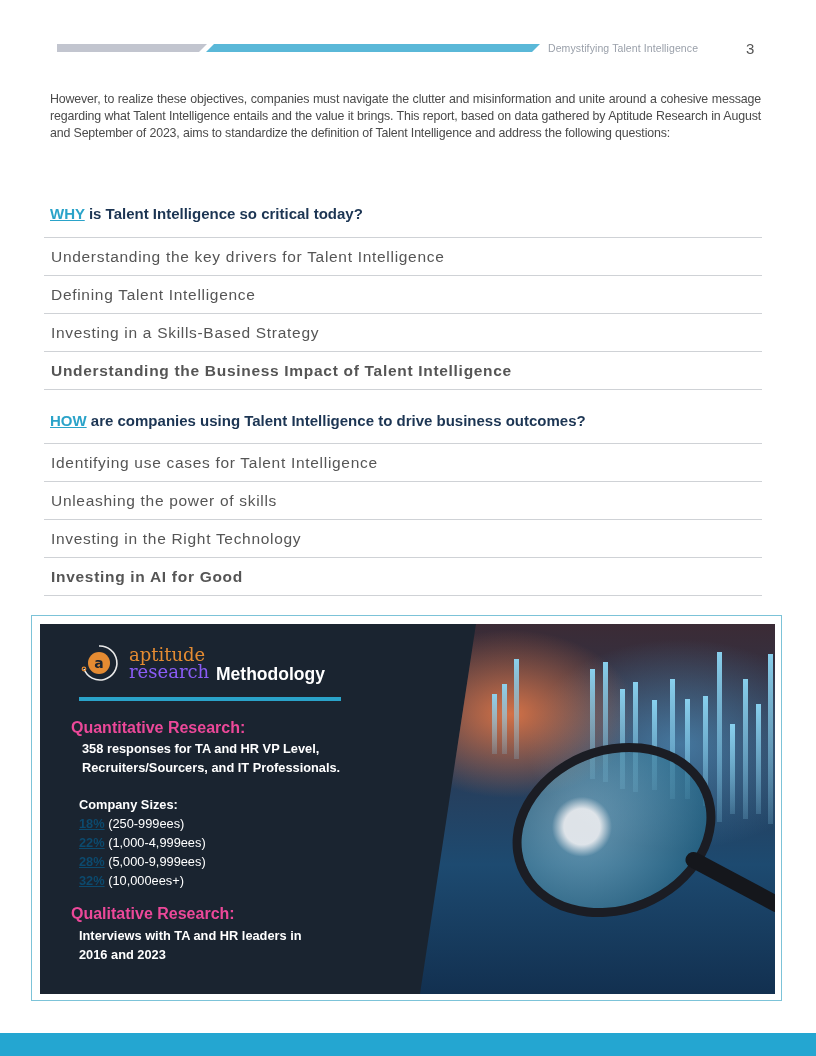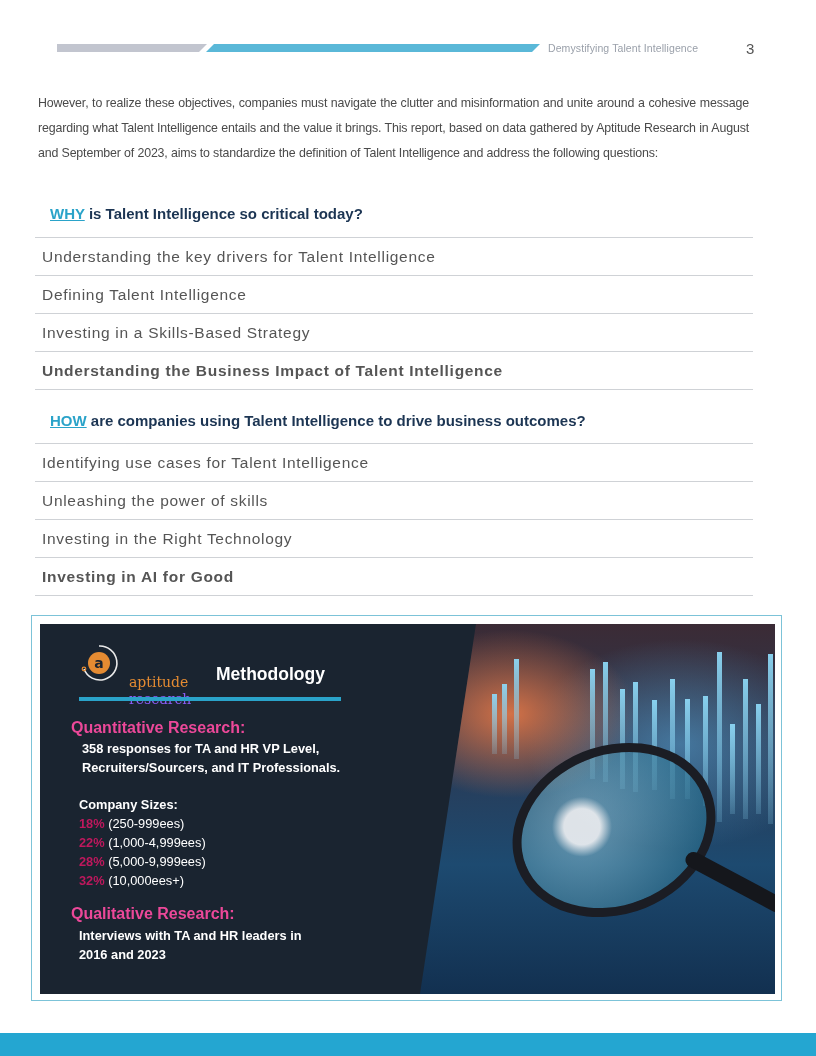--- a/index.html
+++ b/index.html
@@ -4,25 +4,25 @@
 <style>
   html, body { margin:0; padding:0; }
   body { width:816px; height:1056px; position:relative; background:#ffffff; overflow:hidden;
          font-family:"Liberation Sans", sans-serif; }
   .hdr-gray { position:absolute; left:57px; top:44px; width:150px; height:8px; background:#c2c5cf;
               clip-path:polygon(0 0,100% 0,calc(100% - 8px) 100%,0 100%); }
   .hdr-blue { position:absolute; left:206px; top:44px; width:334px; height:8px; background:#5ab8d8;
               clip-path:polygon(8px 0,100% 0,calc(100% - 8px) 100%,0 100%); }
   .hdr-title { position:absolute; left:548px; top:42px; font-size:10.5px; color:#9aa0aa; letter-spacing:0.1px;}
   .hdr-page { position:absolute; left:746px; top:40px; font-size:15px; color:#555; }
-  .intro { position:absolute; left:38px; top:91px; width:711px; font-size:12.4px; line-height:25px;
+  .intro { position:absolute; left:50px; top:91px; width:711px; font-size:12.4px; line-height:17px;
            color:#4a4a4a; text-align:justify; letter-spacing:-0.15px; }
   .q-head { position:absolute; left:50px; font-size:15px; font-weight:bold; color:#1c3553; }
   .q-head .kw { color:#2aa3c9;text-decoration:underline; }
-  .q-list { position:absolute; left:35px; width:718px; }
+  .q-list { position:absolute; left:44px; width:718px; }
   .q-item { height:37px; border-top:1.5px solid #cfd2d6; display:flex; align-items:center;
             padding-left:7px; font-size:15.5px; color:#555; letter-spacing:0.7px; }
   .q-list .q-item:last-child { border-bottom:1.5px solid #cfd2d6;font-weight:bold; }
   .method-frame { position:absolute; left:31px; top:615px; width:751px; height:386px;
                   border:1.5px solid #7cc3d8; box-sizing:border-box; }
   .method-dark { position:absolute; left:40px; top:624px; width:440px; height:370px; background:#1a2430;
                  clip-path:polygon(0 0,100% 0,calc(100% - 58px) 100%,0 100%); }
   .method-img { position:absolute; left:420px; top:624px; width:355px; height:370px; overflow:hidden;
                 clip-path:polygon(56px 0,100% 0,100% 100%,0 100%); }
   .img-bg { position:absolute; inset:0;
@@ -30,29 +30,29 @@
               radial-gradient(ellipse 180px 120px at 90px 90px, rgba(230,120,70,0.9), rgba(230,120,70,0) 70%),
               radial-gradient(ellipse 220px 150px at 260px 120px, rgba(90,170,220,0.55), rgba(90,170,220,0) 70%),
               linear-gradient(180deg,#3b2b35 0%,#2a3a55 35%,#1d4a70 65%,#123050 100%); }
   .bar { position:absolute; width:5px; background:linear-gradient(180deg,rgba(140,215,245,0.95),rgba(140,215,245,0.2)); }
   .lens { position:absolute; left:90px; top:122px; width:190px; height:150px; border-radius:50%;
           border:9px solid #1b1d24; transform:rotate(-22deg);
           background:radial-gradient(circle at 35% 40%, rgba(255,255,255,0.85) 0 18px, rgba(140,200,220,0.5) 30px, rgba(40,110,140,0.6) 80%); }
   .handle { position:absolute; left:260px; top:250px; width:110px; height:16px; background:#15171c;
             transform:rotate(28deg); border-radius:8px; }
   .logo { position:absolute; left:79px; top:643px; width:40px; height:40px; }
-  .logo-text { position:absolute; left:129px; top:646px; font-family:"DejaVu Serif", serif; line-height:17px; font-size:14px;margin-top:28px; }
+  .logo-text { position:absolute; left:129px; top:646px; font-family:"DejaVu Serif", serif; line-height:17px; font-size:18px; }
   .logo-text .l1 { color:#e48b32; display:block; }
   .logo-text .l2 { color:#8b5cf6; display:block; }
   .meth-title { position:absolute; left:216px; top:664px; font-size:17.5px; font-weight:bold; color:#fff; }
   .meth-rule { position:absolute; left:79px; top:697px; width:262px; height:4px; background:#2aa3c9; }
   .sec-h { position:absolute; left:71px; font-size:16px; font-weight:bold; color:#ec4899; }
   .white-b { position:absolute; font-size:12.8px; font-weight:bold; color:#fff; line-height:19px; }
   .size-line { position:absolute; left:79px; font-size:12.8px; color:#fff; line-height:19px; }
-  .size-line .pct { color:#be185d; font-weight:bold; }
+  .size-line .pct { color:#0c4a6e; font-weight:bold;text-decoration:underline; }
   .footer-bar { position:absolute; left:0; top:1033px; width:816px; height:23px; background:#24a6d1; }
 </style>
 </head>
 <body>
 
 <div class="hdr-gray"></div>
 <div class="hdr-blue"></div>
 <div class="hdr-title">Demystifying Talent Intelligence</div>
 <div class="hdr-page">3</div>
 

